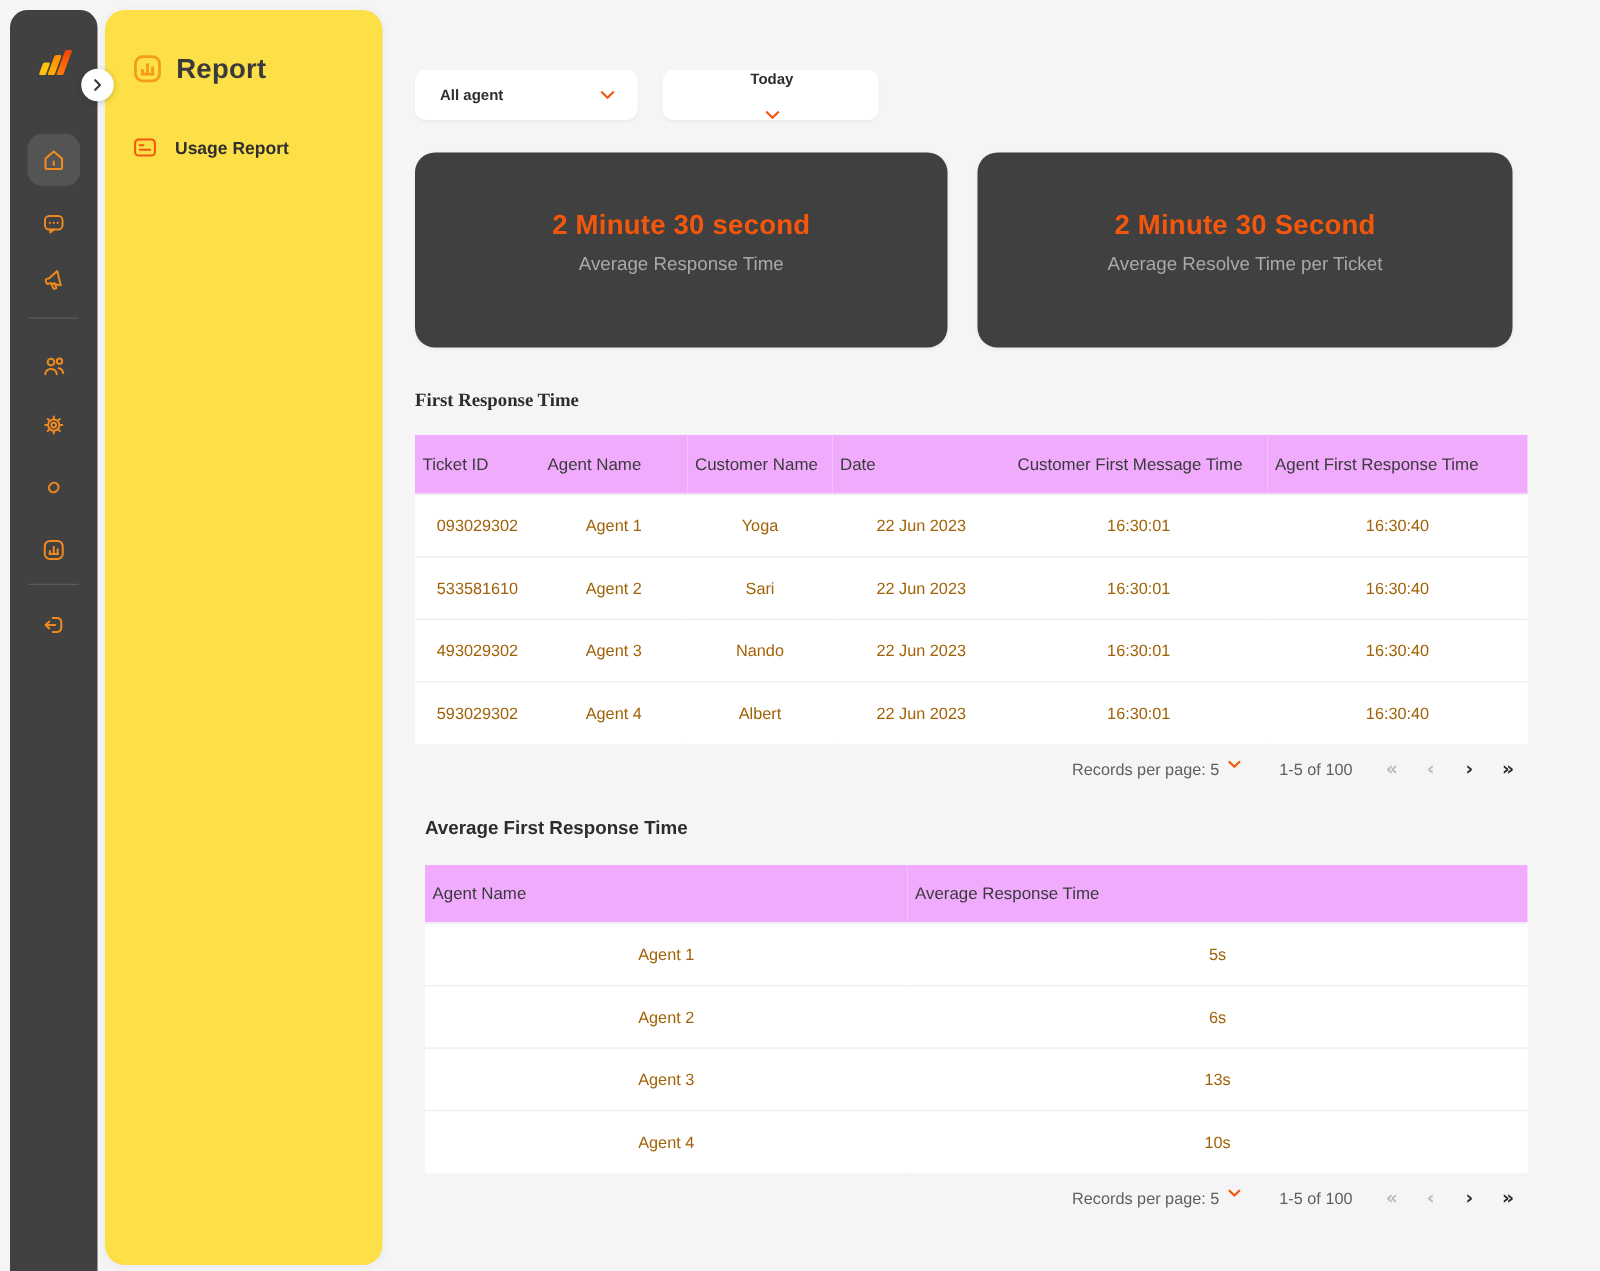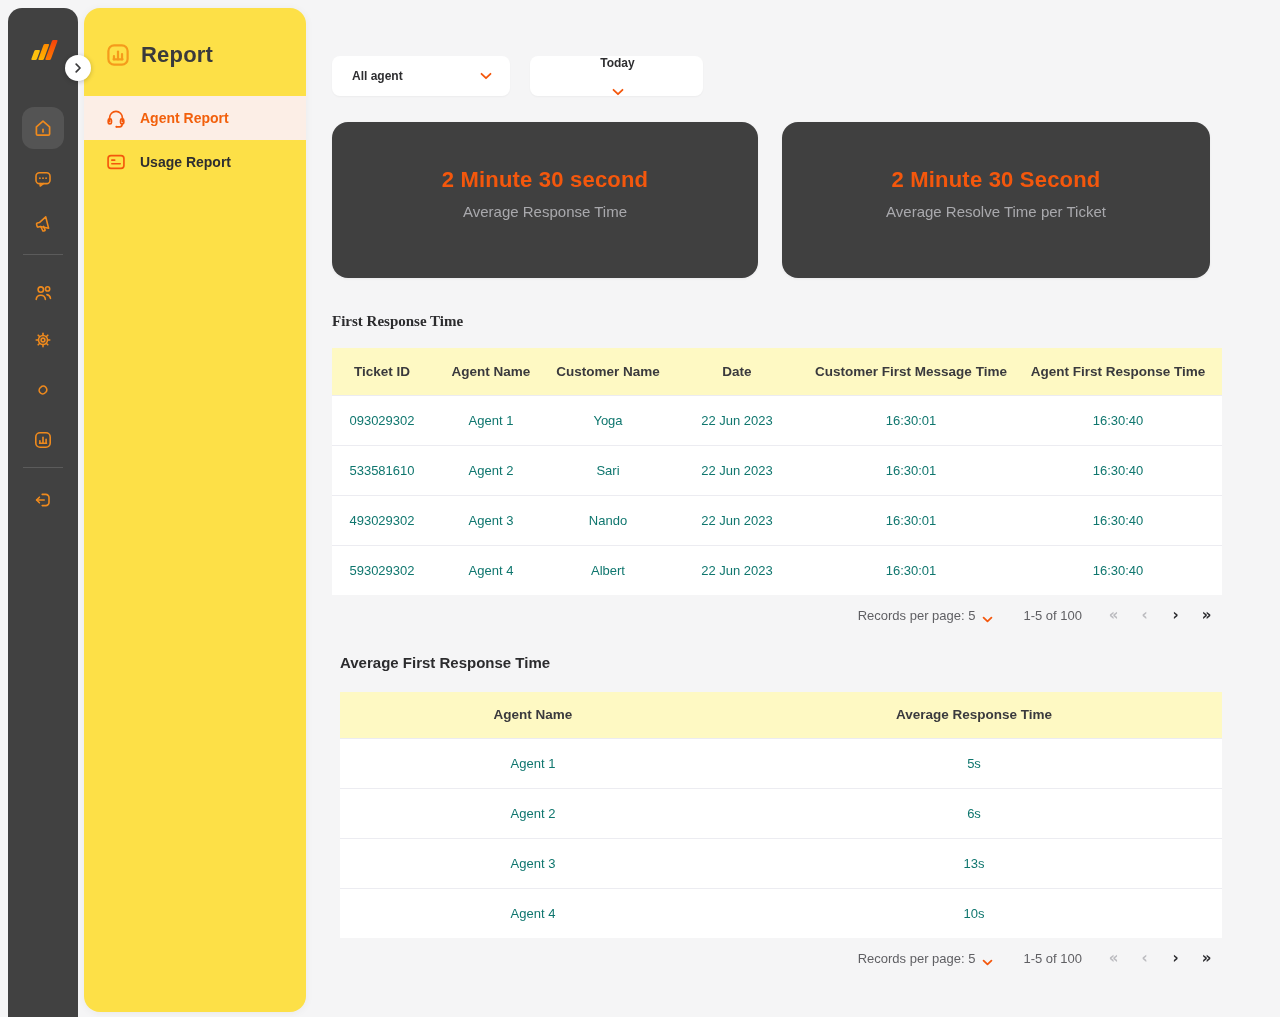--- a/index.html
+++ b/index.html
@@ -64,38 +64,38 @@
   .stat-card.c2 { left:782px; width:428px; }
   .stat-value { font-size:22px; font-weight:800; color:#f4570c; letter-spacing:.2px; }
   .stat-label { font-size:15px; color:#a9a9ad; margin-top:10px; }
 
   .section-title { position:absolute; font-size:15px; font-weight:700; color:#2c2c2e; }
   .st1 { left:332px; top:313px;font-family:Liberation Serif, serif; }
   .st2 { left:340px; top:654px; }
 
   .data-table { position:absolute; border-collapse:collapse; table-layout:fixed; background:#fff; }
   .data-table th {
-    background:#fef9c3; height:47px; font-size:13.5px; font-weight:700; color:#3a3a3d;
-    text-align:center; padding:0 6px;
+    background:#f0abfc; height:47px; font-size:13.5px; font-weight:400; color:#3a3a3d;
+    text-align:left; padding:0 6px;
   }
   .data-table td {
-    height:50px; font-size:13px; color:#0f766e; text-align:center;
+    height:50px; font-size:13px; color:#a16207; text-align:center;
     border-top:1px solid #ececf1; padding:0 6px; background:#fff;
   }
   .tbl1 { left:332px; top:348px; width:890px; }
   .tbl2 { left:340px; top:692px; width:882px; }
   .tbl2 th { height:46px; }
 
   .pagination {
     position:absolute; height:34px; display:flex; align-items:center; justify-content:flex-end;
     font-size:13px; color:#5f5f63;
   }
   .pg1 { left:332px; top:598px; width:890px; }
   .pg2 { left:340px; top:941px; width:882px; }
-  .pagination .records { display:flex; align-items:flex-end; gap:7px; cursor:pointer;margin-left:47px; }
+  .pagination .records { display:flex; align-items:flex-start; gap:7px; cursor:pointer;margin-left:47px; }
   .pagination .range { margin-left:30px; }
   .pg-nav { display:flex; align-items:center; margin-left:16px; }
   .pg-btn {
     width:31px; height:24px; background:transparent; border:none; font-size:15px; font-weight:600;
     font-family:"DejaVu Sans",sans-serif; cursor:pointer; color:#2b2b2f; line-height:1;
   }
   .pg-btn.disabled { color:#bcbcc0; cursor:default; }
 
   svg { display:block; }
 </style>
@@ -237,32 +237,20 @@
           <path d="M6.9 13.3v-2.5"></path>
             <path d="M10 13.3V7.3"></path>
             <path d="M13.1 13.3V9.3"></path>
             <path d="M6.6 13.3h6.9"></path>
         </svg>
       </span>
       <span class="panel-title">Report</span>
     </div>
 
     <nav class="panel-menu">
-      <div class="menu-item active">
-        <span>
-          <svg width="22" height="22" viewBox="0 0 20 20" fill="none" stroke="#F4580C" stroke-width="1.5" stroke-linecap="round" stroke-linejoin="round">
-            <path d="M4.2 13.4V9.8a5.8 5.8 0 0 1 11.6 0v3.6"></path>
-            <rect x="2.9" y="10.8" width="3" height="4.6" rx="1.4"></rect>
-            <rect x="14.1" y="10.8" width="3" height="4.6" rx="1.4"></rect>
-            <path d="M15.6 15.4v.3a2.3 2.3 0 0 1-2.3 2.3h-2.1"></path>
-            <circle cx="10.4" cy="18" r="1" fill="#F4580C" stroke="none"></circle>
-          </svg>
-        </span>
-        <span class="label">Agent Report</span>
-      </div>
 
 
       <div class="menu-item">
         <span>
           <svg width="22" height="22" viewBox="0 0 20 20" fill="none" stroke="#F4570C" stroke-width="1.5" stroke-linecap="round" stroke-linejoin="round">
             <rect x="2.8" y="4.2" width="14.4" height="11.6" rx="2.6"></rect>
             <path d="M6.2 8.3h2.6"></path>
               <path d="M6.2 11.6h7.6"></path>
           </svg>
         </span>

